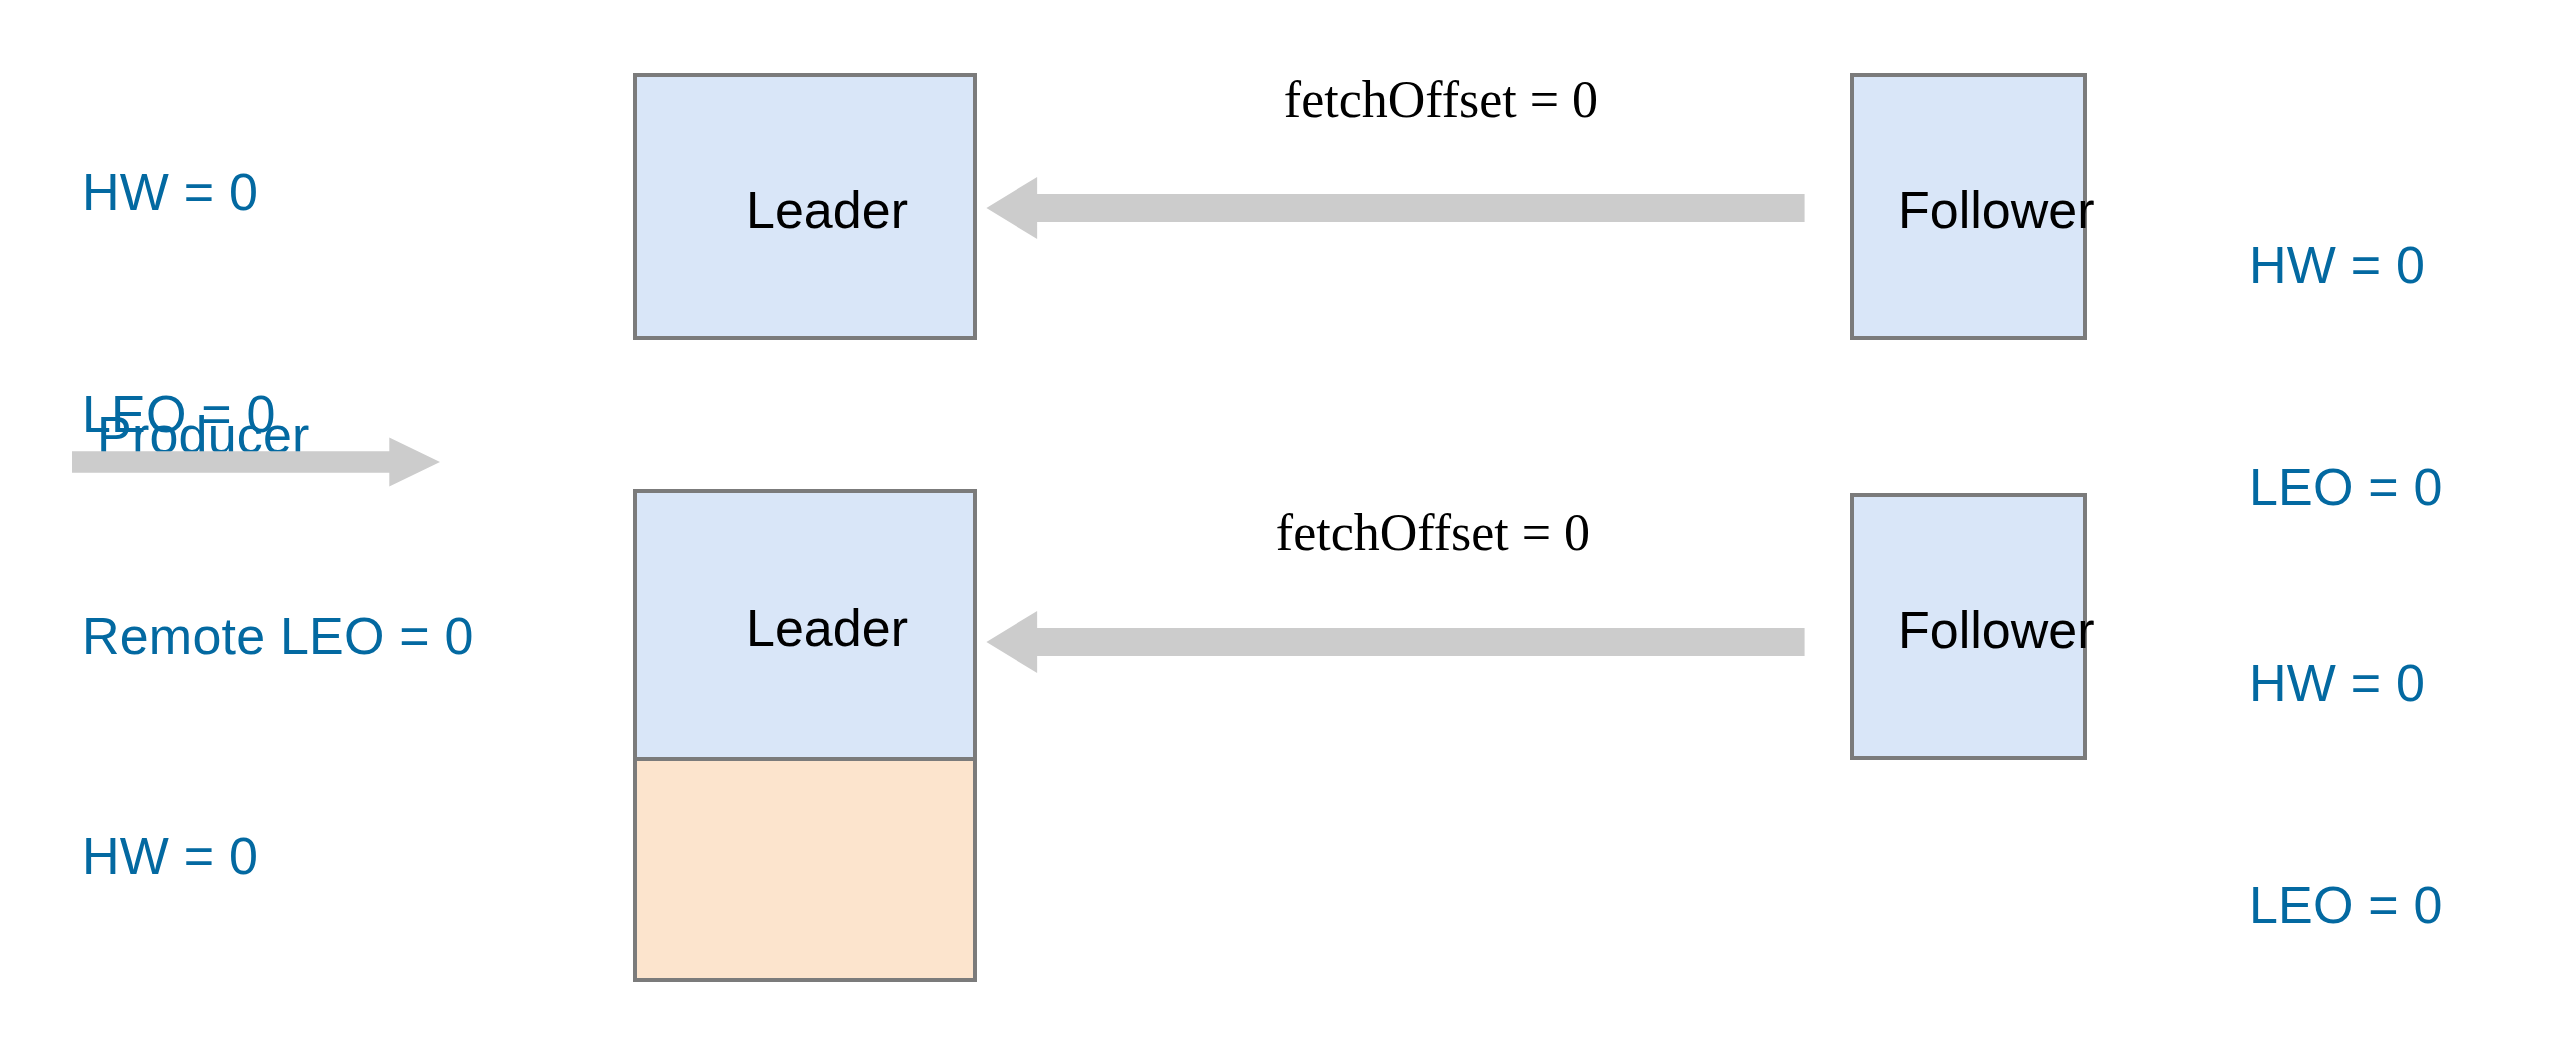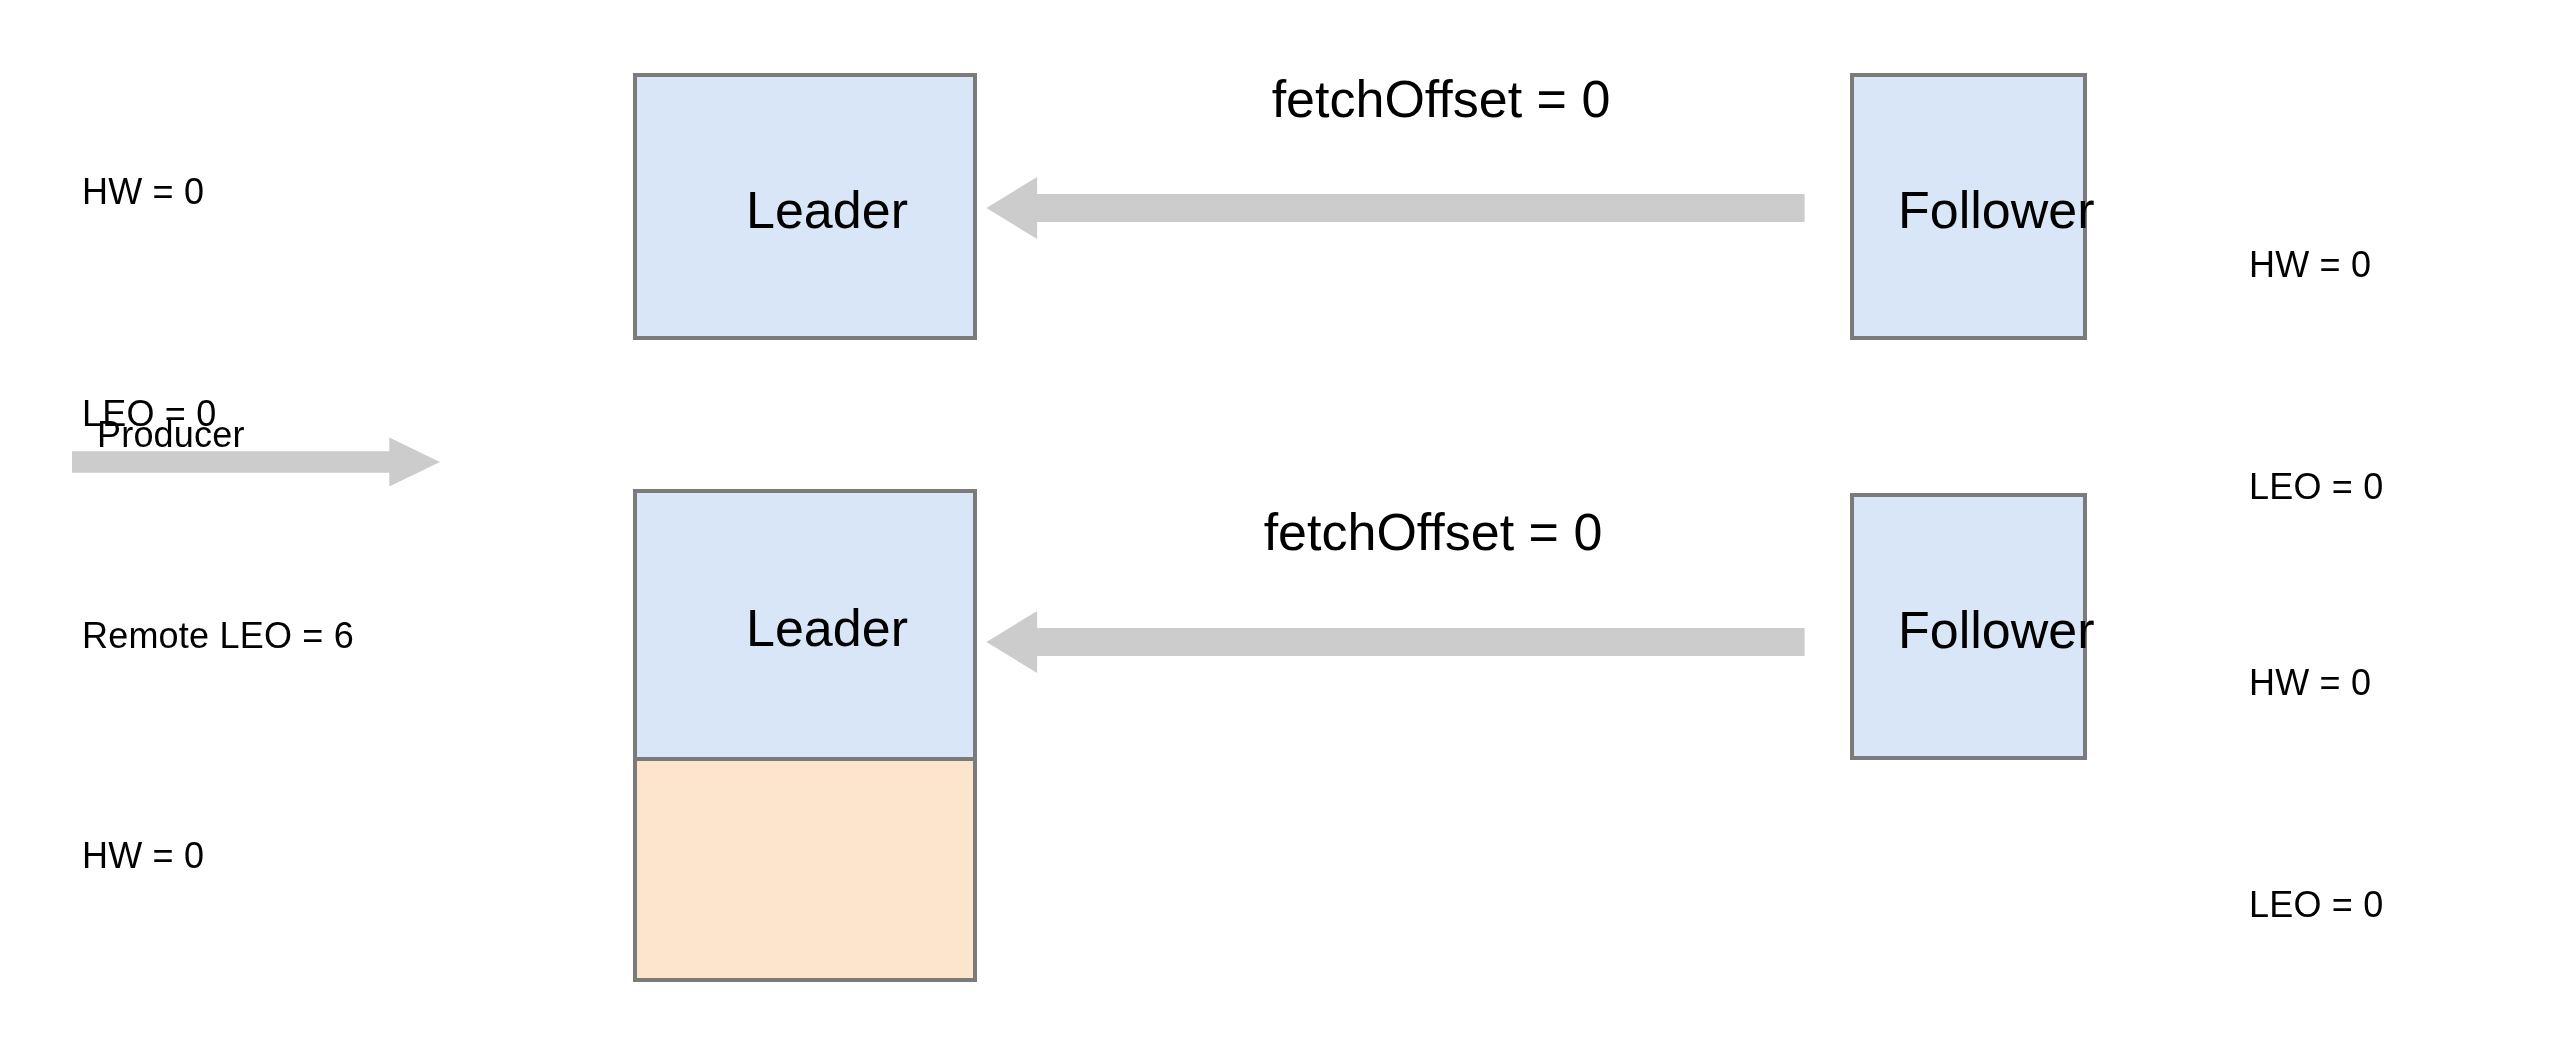--- a/index.html
+++ b/index.html
@@ -13,23 +13,23 @@
   }
   #canvas {
     position: relative;
     width: 2576px;
     height: 1040px;
     background: #ffffff;
     overflow: hidden;
   }
   .label {
     position: absolute;
-    font-size: 36px;
+    font-size: 52px;
     line-height: 74px;
-    color: #000000;
+    color: #0369a1;
     white-space: pre;
     letter-spacing: 0.2px;
   }
   .node {
     position: absolute;
     box-sizing: border-box;
     border: 4.1px solid #7b7b7b;
     background: #d9e6f8;
   }
   .node-label {
@@ -62,31 +62,32 @@
   .arrow svg {
     display: block;
     overflow: visible;
   }
   .arrow-label {
     position: absolute;
     font-size: 52px;
     line-height: 59px;
     white-space: pre;
     color: #000000;
+    font-family: Liberation Serif, serif;
   }
 </style>
 </head>
 <body>
 
 <div id="canvas">
 
   <div class="label" style="left:82px; top:6.5px;">
     <div>HW = 0</div>
     <div>LEO = 0</div>
-    <div>Remote LEO = 6</div>
+    <div>Remote LEO = 0</div>
   </div>
 
   <div class="node" style="left:633px; top:73px; width:344px; height:267px;">
     <div class="node-label" style="top:104px;">Leader</div>
   </div>
 
   <div class="arrow-label" style="left:1187px; top:70px; width:508px; text-align:center;">fetchOffset = 0</div>
 
   <div class="arrow" style="left:986px; top:172px; width:819px; height:72px;">
     <svg width="819" height="72" viewBox="0 0 1000 88">

